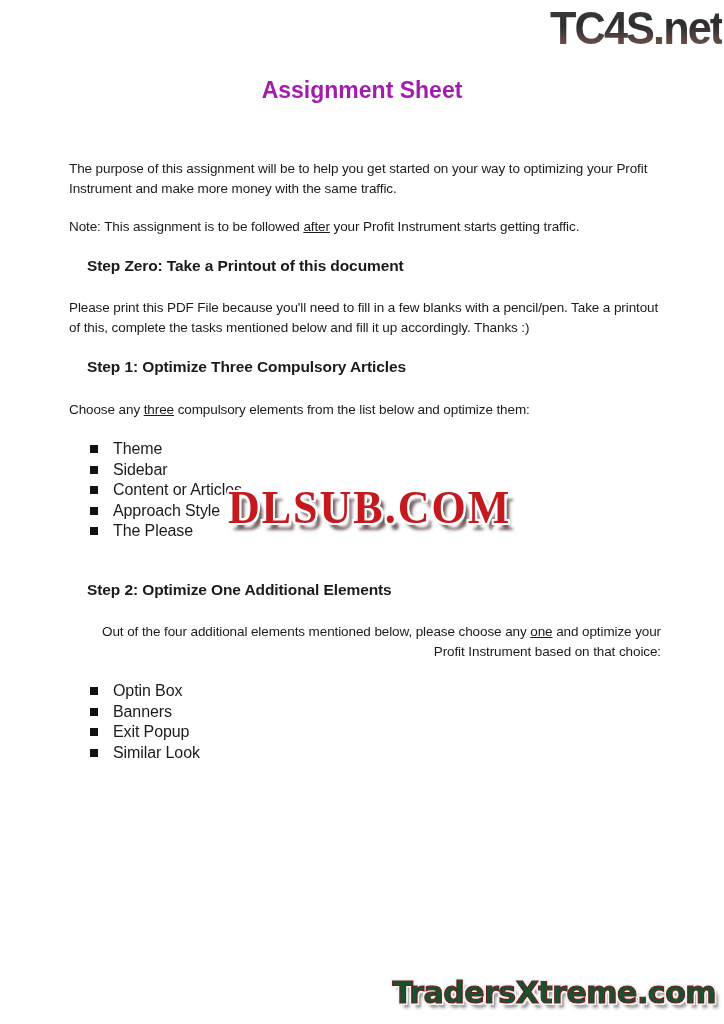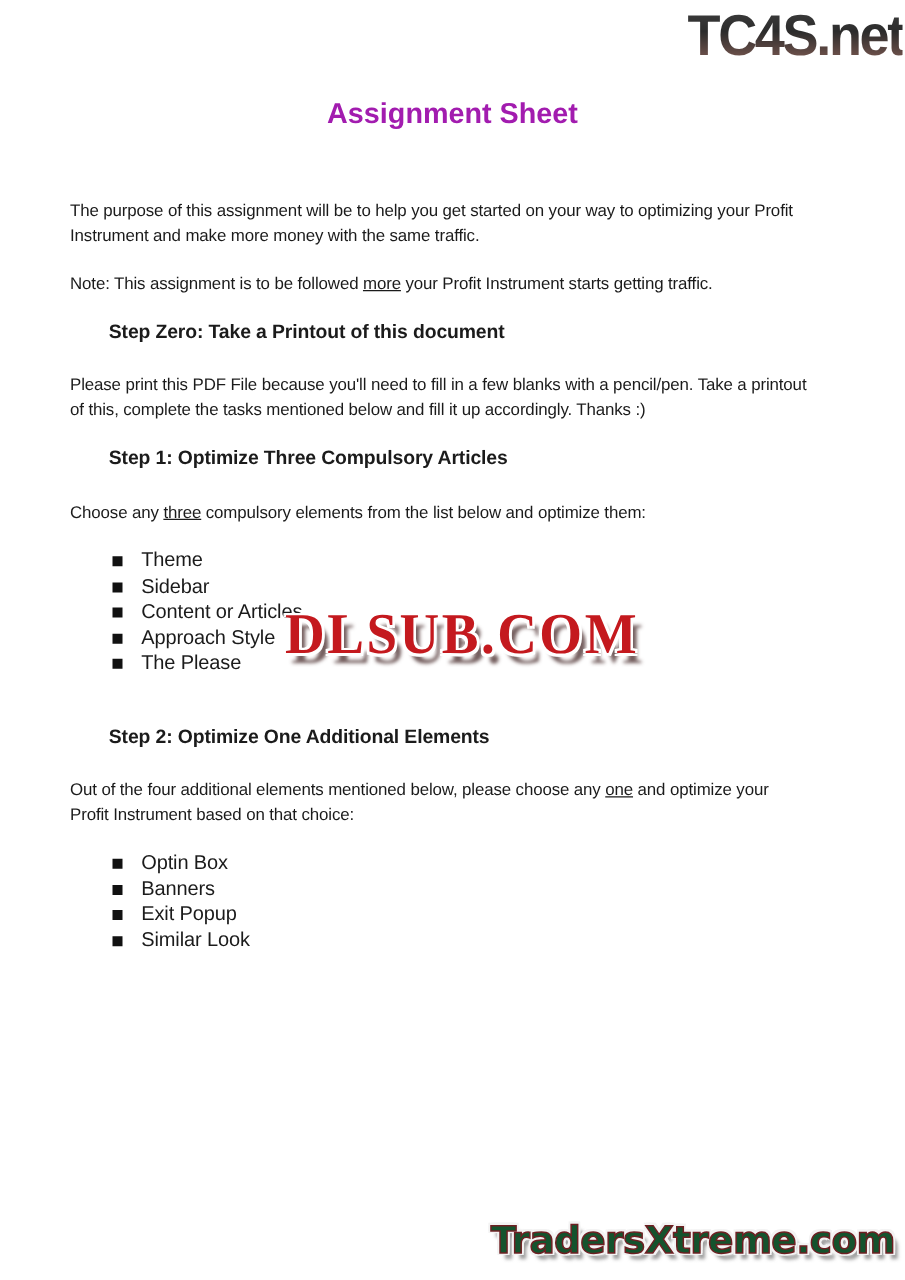--- a/index.html
+++ b/index.html
@@ -47,21 +47,21 @@
   }
   .title-sub {
     margin-top: 7px;
     font-size: 23px;
     font-weight: 700;
   }
 
   
   .para {
     position: absolute;
-    left: 56px;
+    left: 69px;
     width: 592px;
     font-size: 13.5px;
     line-height: 19.5px;
     letter-spacing: -0.1px;
   }
   .heading {
     position: absolute;
     left: 69px;
     width: 600px;
     font-size: 15.5px;
@@ -133,35 +133,35 @@
 
   
   #intro       { top: 159px; }
   #note        { top: 217px; }
   #h-step0     { top: 257px; }
   #p-step0     { top: 298px; width: 600px; }
   #h-step1     { top: 358px; }
   #p-step1     { top: 400px; }
   #list1       { top: 439px; }
   #h-step2     { top: 581px; }
-  #p-step2     { top: 622px; }
+  #p-step2     { top: 622px; text-align: right; }
   #list2       { top: 681px; }
 </style>
 </head>
 <body>
 
 <div class="header-logo">TC4S.net</div>
 
 <div class="title-block">
   <div class="title-sub" id="subtitle" style="color: #a21caf;">Assignment Sheet</div>
 </div>
 
 <p class="para" id="intro">The purpose of this assignment will be to help you get started on your way to optimizing your Profit Instrument and make more money with the same traffic.</p>
 
-<p class="para" id="note"><span>Note: This assignment is to be followed </span><span class="u">more</span><span> your Profit Instrument starts getting traffic.</span></p>
+<p class="para" id="note"><span>Note: This assignment is to be followed </span><span class="u">after</span><span> your Profit Instrument starts getting traffic.</span></p>
 
 <h2 class="heading" id="h-step0">Step Zero: Take a Printout of this document</h2>
 <p class="para" id="p-step0">Please print this PDF File because you'll need to fill in a few blanks with a pencil/pen. Take a printout of this, complete the tasks mentioned below and fill it up accordingly. Thanks :)</p>
 
 <h2 class="heading" id="h-step1">Step 1: Optimize Three Compulsory Articles</h2>
 <p class="para" id="p-step1"><span>Choose any </span><span class="u">three</span><span> compulsory elements from the list below and optimize them:</span></p>
 
 <ul class="bullet-list" id="list1">
   <li>
       <span class="bullet-square"></span>

